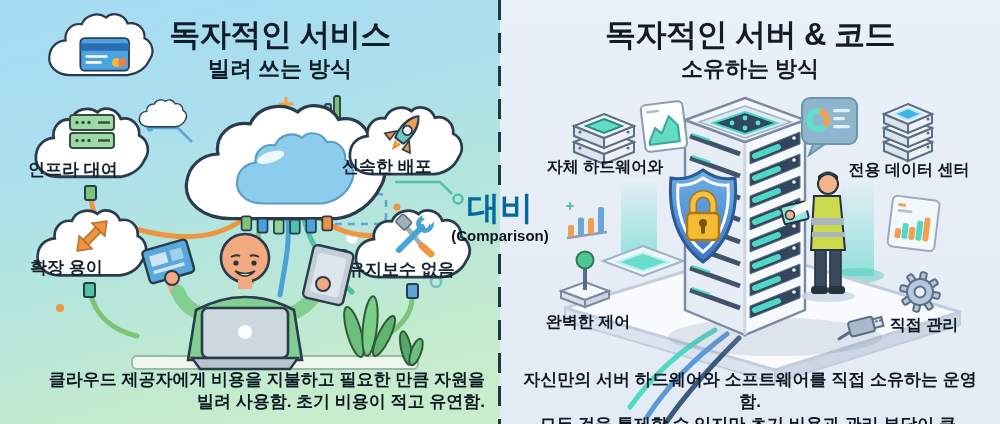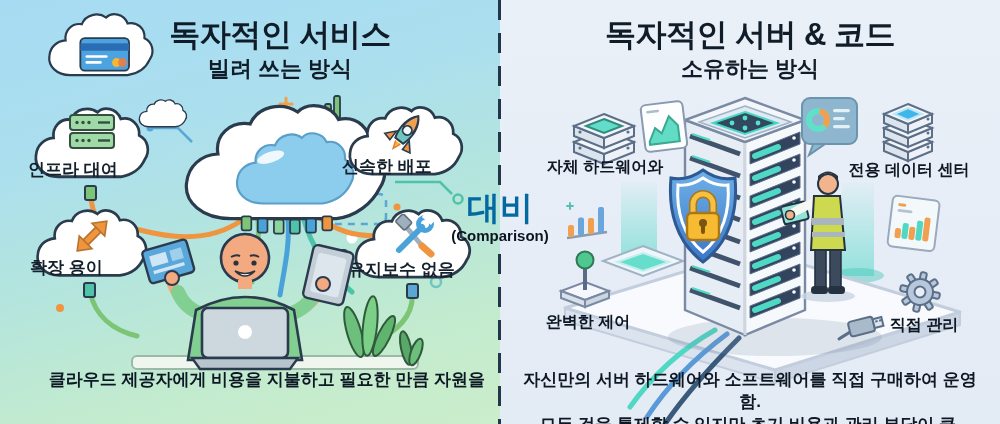--- a/index.html
+++ b/index.html
@@ -240,20 +240,21 @@
         <ellipse cx="236" cy="112" rx="7" ry="26" fill="#6cc07c" transform="rotate(-16 236 112)"></ellipse>
         <ellipse cx="252" cy="106" rx="7" ry="30" fill="#7ccf86" transform="rotate(6 252 106)"></ellipse>
         <ellipse cx="266" cy="116" rx="6" ry="22" fill="#5fb46e" transform="rotate(26 266 116)"></ellipse>
         <ellipse cx="288" cy="128" rx="5" ry="17" fill="#58a868" transform="rotate(-12 288 128)"></ellipse>
         <ellipse cx="298" cy="132" rx="5" ry="14" fill="#6cc07c" transform="rotate(20 298 132)"></ellipse>
       </g>
     </svg>
 
     <div class="desc" style="left:15px;text-align:right;">
       <div>클라우드 제공자에게 비용을 지불하고 필요한 만큼 자원을</div>
+      <div>빌려 사용함. 초기 비용이 적고 유연함.</div>
     </div>
   </div>
 
   <div class="panel panel-right">
     <div class="ttl" style="left:60px;top:14px;width:380px;">독자적인 서버 &amp; 코드</div>
     <div class="sub" style="left:60px;top:54px;width:380px;">소유하는 방식</div>
 
     <div class="beam" style="left:121px;top:182px;width:36px;height:76px;"></div>
     <div class="beam" style="left:342px;top:182px;width:32px;height:94px;"></div>
     <div class="beam-base" style="left:332px;top:268px;width:52px;height:15px;"></div>
@@ -477,21 +478,21 @@
           <rect x="44" y="15" width="2.5" height="2" fill="#5c6f88"></rect>
       </g>
     </svg>
 
     <div class="rlabel" style="left:45px;top:157px;width:120px;">자체 하드웨어와</div>
     <div class="rlabel" style="left:344px;top:160px;width:130px;">전용 데이터 센터</div>
     <div class="rlabel" style="left:38px;top:312px;width:100px;">완벽한 제어</div>
     <div class="rlabel" style="left:384px;top:315px;width:80px;">직접 관리</div>
 
     <div class="desc" style="left:15px;">
-      <div>자신만의 서버 하드웨어와 소프트웨어를 직접 구매하여 운영함.</div>
+      <div>자신만의 서버 하드웨어와 소프트웨어를 직접 소유하는 운영함.</div>
       <div>모든 것을 통제할 수 있지만 초기 비용과 관리 부담이 큼.</div>
     </div>
   </div>
 
   <div class="divider-seg" style="top:0;height:186px;"></div>
   <div class="divider-seg" style="top:254px;height:170px;"></div>
   <div class="center-label">
     <div class="big">대비</div>
     <div class="small">(Comparison)</div>
   </div>

